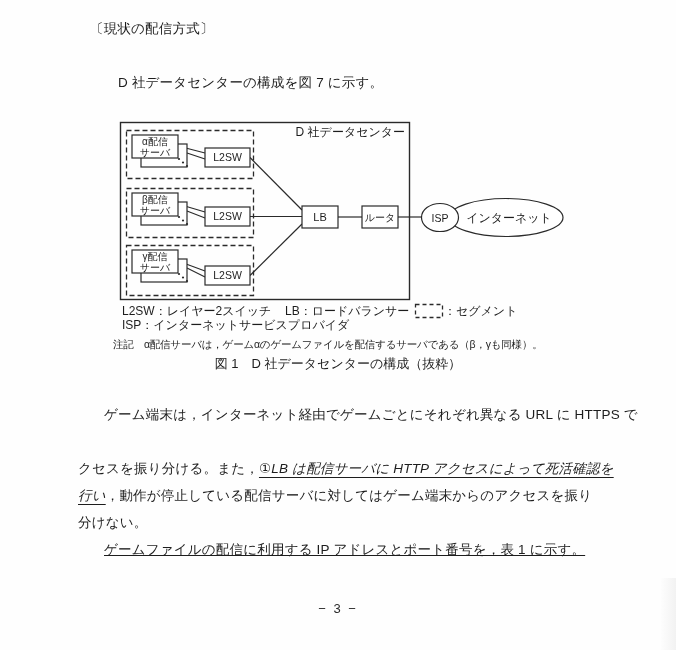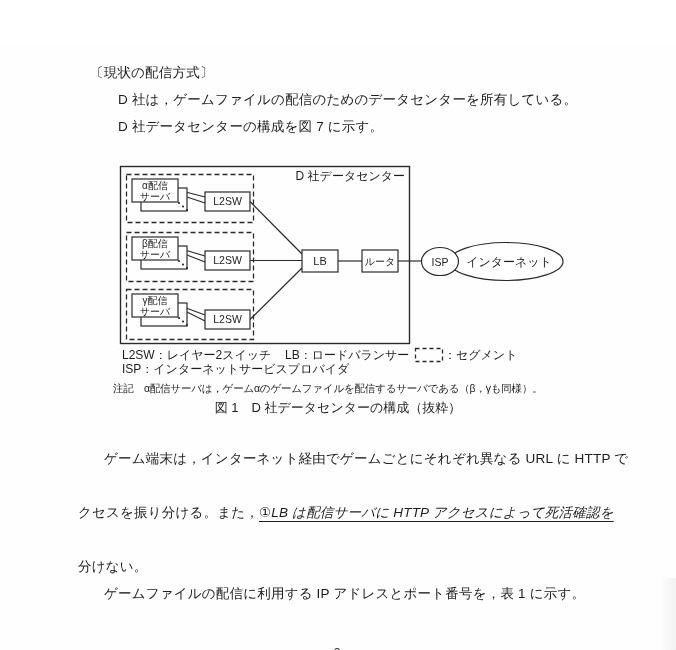--- a/index.html
+++ b/index.html
@@ -1,21 +1,21 @@
 <!DOCTYPE html>
 <html><head>
 <meta charset="utf-8">
 <style>
   html,body{margin:0;padding:0;}
   body{
     width:676px;height:650px;background:#ffffff;position:relative;overflow:hidden;
     font-family:"Liberation Sans","DejaVu Sans",sans-serif;
     color:#1f1f1f;
   }
-  .page{position:absolute;inset:0;background:#fefefe;margin-top:44px;}
+  .page{position:absolute;inset:0;background:#fefefe;}
   .tline{
     position:absolute;white-space:nowrap;
     font-size:13.5px;letter-spacing:0.2px;line-height:16px;color:#1d1d1d;
   }
   .ul{
     text-decoration:underline;
     text-underline-offset:4px;
     text-decoration-thickness:1px;
     font-style:italic;
   }
@@ -30,21 +30,20 @@
   }
   svg text{font-family:"Liberation Sans","DejaVu Sans",sans-serif;fill:#1d1d1d;}
 </style>
 </head>
 <body>
 
 <div class="page">
 
   <div class="tline" style="left:90px;top:21px;">〔現状の配信方式〕</div>
 
-  <div class="tline" style="left:118px;top:48px;">D 社は，ゲームファイルの配信のためのデータセンターを所有している。</div>
   <div class="tline" style="left:118px;top:75px;">D 社データセンターの構成を図 7 に示す。</div>
 
   <svg class="figure-svg" width="480" height="260" viewBox="0 0 480 260">
 
     <g stroke="#2a2a2a" stroke-width="1.2">
       <line x1="150" y1="42.5" x2="202" y2="95"></line>
       <line x1="150" y1="101.5" x2="202" y2="101.5"></line>
       <line x1="150" y1="160.5" x2="202" y2="109"></line>
       <line x1="238" y1="102" x2="262" y2="102"></line>
       <line x1="298" y1="102" x2="322" y2="102"></line>
@@ -118,21 +117,22 @@
     <text x="22" y="200" font-size="12">L2SW：レイヤー2スイッチ</text>
     <text x="185" y="200" font-size="12">LB：ロードバランサー</text>
     <rect x="315.5" y="189.5" width="27" height="13" fill="none" stroke="#2a2a2a" stroke-width="1.3" stroke-dasharray="4 3"></rect>
     <text x="344" y="200" font-size="12">：セグメント</text>
     <text x="22" y="214" font-size="12">ISP：インターネットサービスプロバイダ</text>
 
     <text x="13" y="233" font-size="10.5" letter-spacing="-0.2">注記　α配信サーバは，ゲームαのゲームファイルを配信するサーバである（β，γも同様）。</text>
     <text x="238" y="253" text-anchor="middle" font-size="13">図 1　D 社データセンターの構成（抜粋）</text>
   </svg>
 
-  <div class="tline" style="left:104px;top:407px;">ゲーム端末は，インターネット経由でゲームごとにそれぞれ異なる URL に HTTP で</div>
+  <div class="tline" style="left:104px;top:407px;">ゲーム端末は，インターネット経由でゲームごとにそれぞれ異なる URL に HTTPS で</div>
   <div class="tline" style="left:78px;top:461px;"><span>クセスを振り分ける。また，</span><span class="ul">①LB は配信サーバに HTTP アクセスによって死活確認を</span></div>
+  <div class="tline" style="left:78px;top:488px;"><span class="ul">行い</span><span>，動作が停止している配信サーバに対してはゲーム端末からのアクセスを振り</span></div>
   <div class="tline" style="left:78px;top:515px;">分けない。</div>
-  <div class="tline" style="left:104px;top:542px;">ゲームファイルの配信に利用する IP アドレスとポート番号を，表 1 に示す。</div>
+  <div class="tline" style="left:104px;top:542px;text-decoration:underline;">ゲームファイルの配信に利用する IP アドレスとポート番号を，表 1 に示す。</div>
 
   <div class="pagenum">− 3 −</div>
 
   <div class="scan-artifact"></div>
 </div>
 
 </body></html>

